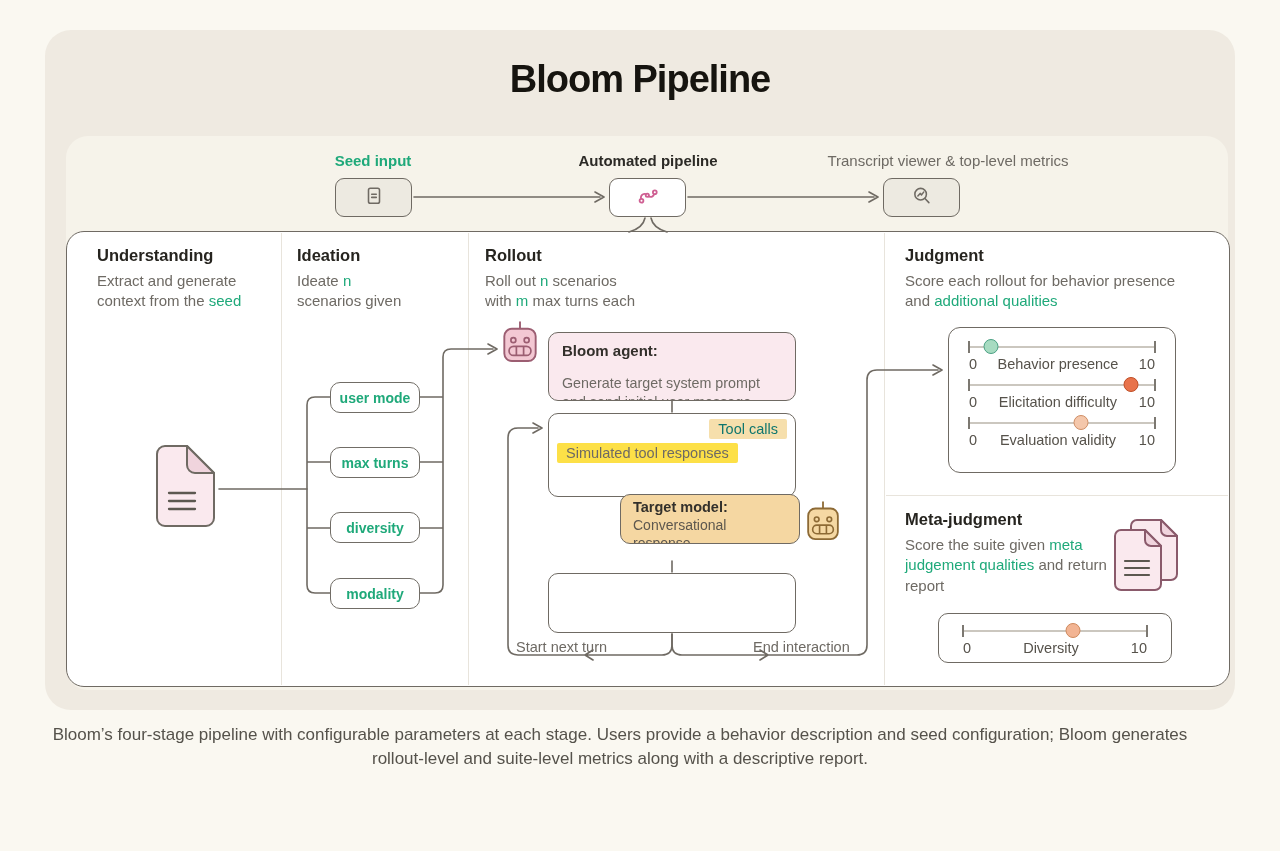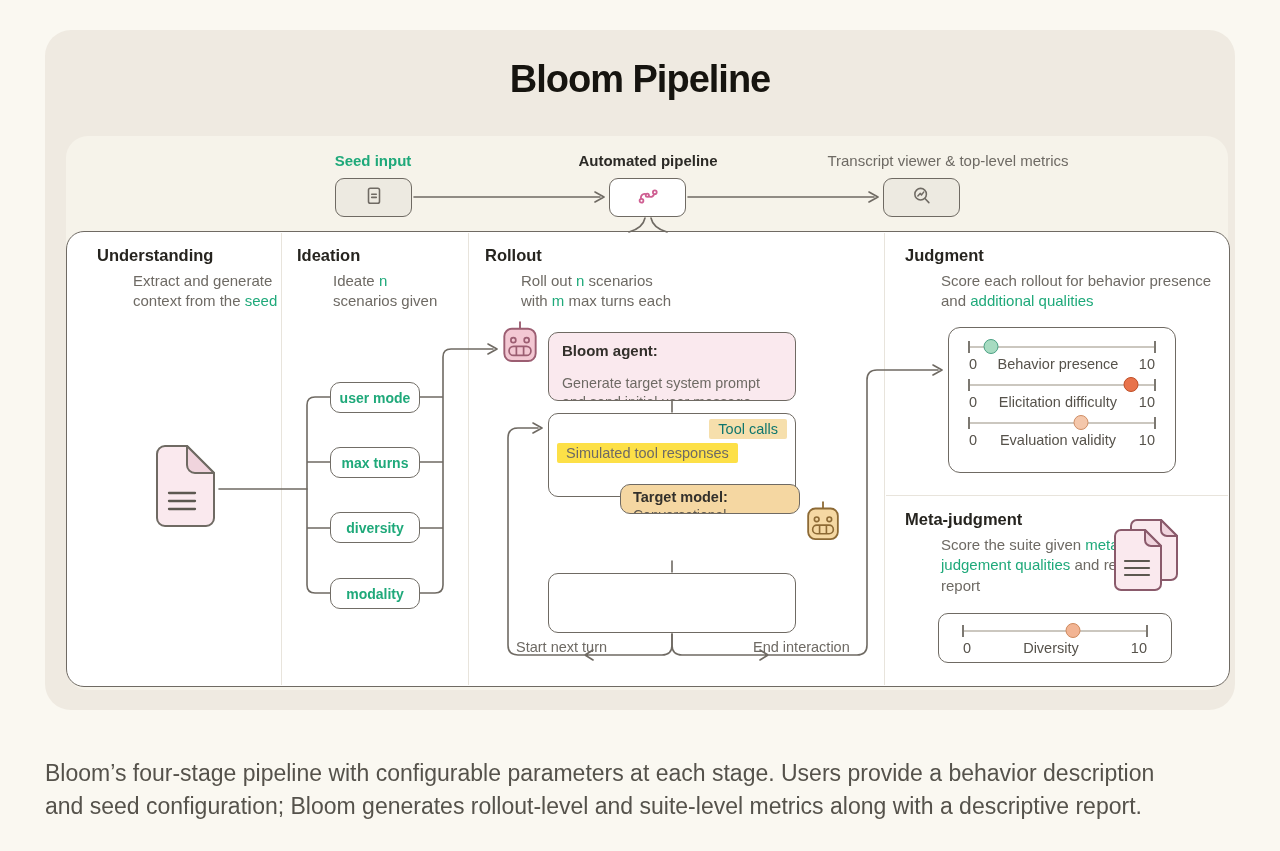--- a/index.html
+++ b/index.html
@@ -18,51 +18,51 @@
   svg.lines { left:0; top:0; width:1280px; height:851px; z-index:6; pointer-events:none; }
   .z { z-index:7; }
 
   .flow-label { top:152px; text-align:center; font-size:15px; font-weight:700; color:#2c2a26; z-index:7; }
   .flow-label.green { color:#1fa97a; }
   .flow-label.gray { color:#6e6a64; font-weight:400; }
   .flow-box { top:178px; width:77px; height:39px; border:1.5px solid #6f6a63; border-radius:9px; background:#edeae1; display:flex; align-items:center; justify-content:center; z-index:7; }
   .flow-box.white { background:#ffffff; }
 
   .stage-title { font-size:16.5px; font-weight:700; color:#26241f; z-index:7; }
-  .stage-desc { font-size:15px; color:#6e6a64; line-height:1.36; z-index:7;margin-left:36px; }
+  .stage-desc { font-size:15px; color:#6e6a64; line-height:1.36; z-index:7; }
   .green { color:#1fa97a; }
 
   .pill { left:330px; width:90px; height:31px; background:#fff; border:1.5px solid #716d66; border-radius:10px; display:flex; align-items:center; justify-content:center; font-size:14px; font-weight:600; color:#1fa97a; z-index:7; }
 
   .rbox { border:1.5px solid #6f6a63; border-radius:10px; z-index:7; overflow:hidden; }
   .bloom-box { left:548px; top:332px; width:248px; height:69px; background:#fae9ee; padding:9px 13px; }
   .rbox-title { font-size:15px; font-weight:700; color:#33302b; }
   .rbox-body { font-size:14.3px; color:#6e6a64; line-height:1.32; margin-top:15px; }
   .cond-box { background:#fff; }
   .cond-head { height:28px; background:#eceae1; border-bottom:1.5px solid #6f6a63; padding:5px 12px; font-size:14.5px; font-weight:600; color:#3b3833; }
   .cond-body { position:relative; }
   .chip { position:absolute; font-size:14.5px; padding:2px 9px; border-radius:2px; white-space:nowrap; }
   .chip.tan { background:#f6dfac; color:#0f766e; }
   .chip.pink { background:#fde047; color:#6e6a64; }
-  .target-box { left:620px; top:484px; width:180px; height:30px; background:#f5d7a2; padding:4px 12px; }
+  .target-box { left:620px; top:494px; width:180px; height:50px; background:#f5d7a2; padding:4px 12px; }
   .target-box .rbox-title { font-size:14.5px; }
   .target-box .rbox-body { font-size:14px; color:#5d574e; margin-top:1px; }
   .loop-label { top:639px; font-size:14.5px; color:#6e6a64; z-index:7; }
 
   .slider-box { background:#fff; border:1.5px solid #6f6a63; z-index:7; }
   .j-box { left:948px; top:327px; width:228px; height:146px; border-radius:12px; padding:10px 20px 4px; }
   .m-box { left:938px; top:613px; width:234px; height:50px; border-radius:10px; padding:8px 24px 4px; }
   .trackwrap { position:relative; height:17px; }
   .track { position:absolute; left:0; right:0; top:8px; height:2px; background:#cbc7bf; }
   .tick { position:absolute; top:3px; width:2px; height:12px; background:#7c7871; }
   .tick.l { left:-1px; } .tick.r { right:-1px; }
   .dot { position:absolute; top:1px; width:15px; height:15px; border-radius:50%; border:1.5px solid #888; transform:translateX(-50%); }
   .slider-labels { display:flex; justify-content:space-between; font-size:14.5px; color:#56524b; margin-top:1px; margin-bottom:4px; }
 
-  .caption { left:45px; top:757px; width:1150px; font-size:23px; color:#55524b; line-height:1.42; }
+  .caption { left:45px; top:723px; width:1150px; font-size:17px; color:#55524b; line-height:1.42;text-align:center; }
 </style>
 </head>
 <body>
 
 <div class="abs card"></div>
 <h1 class="abs title">Bloom Pipeline</h1>
 <div class="abs inner"></div>
 <div class="abs panel"></div>
 
 <div class="abs vdiv" style="left:281px; top:233px; height:452px;"></div>

